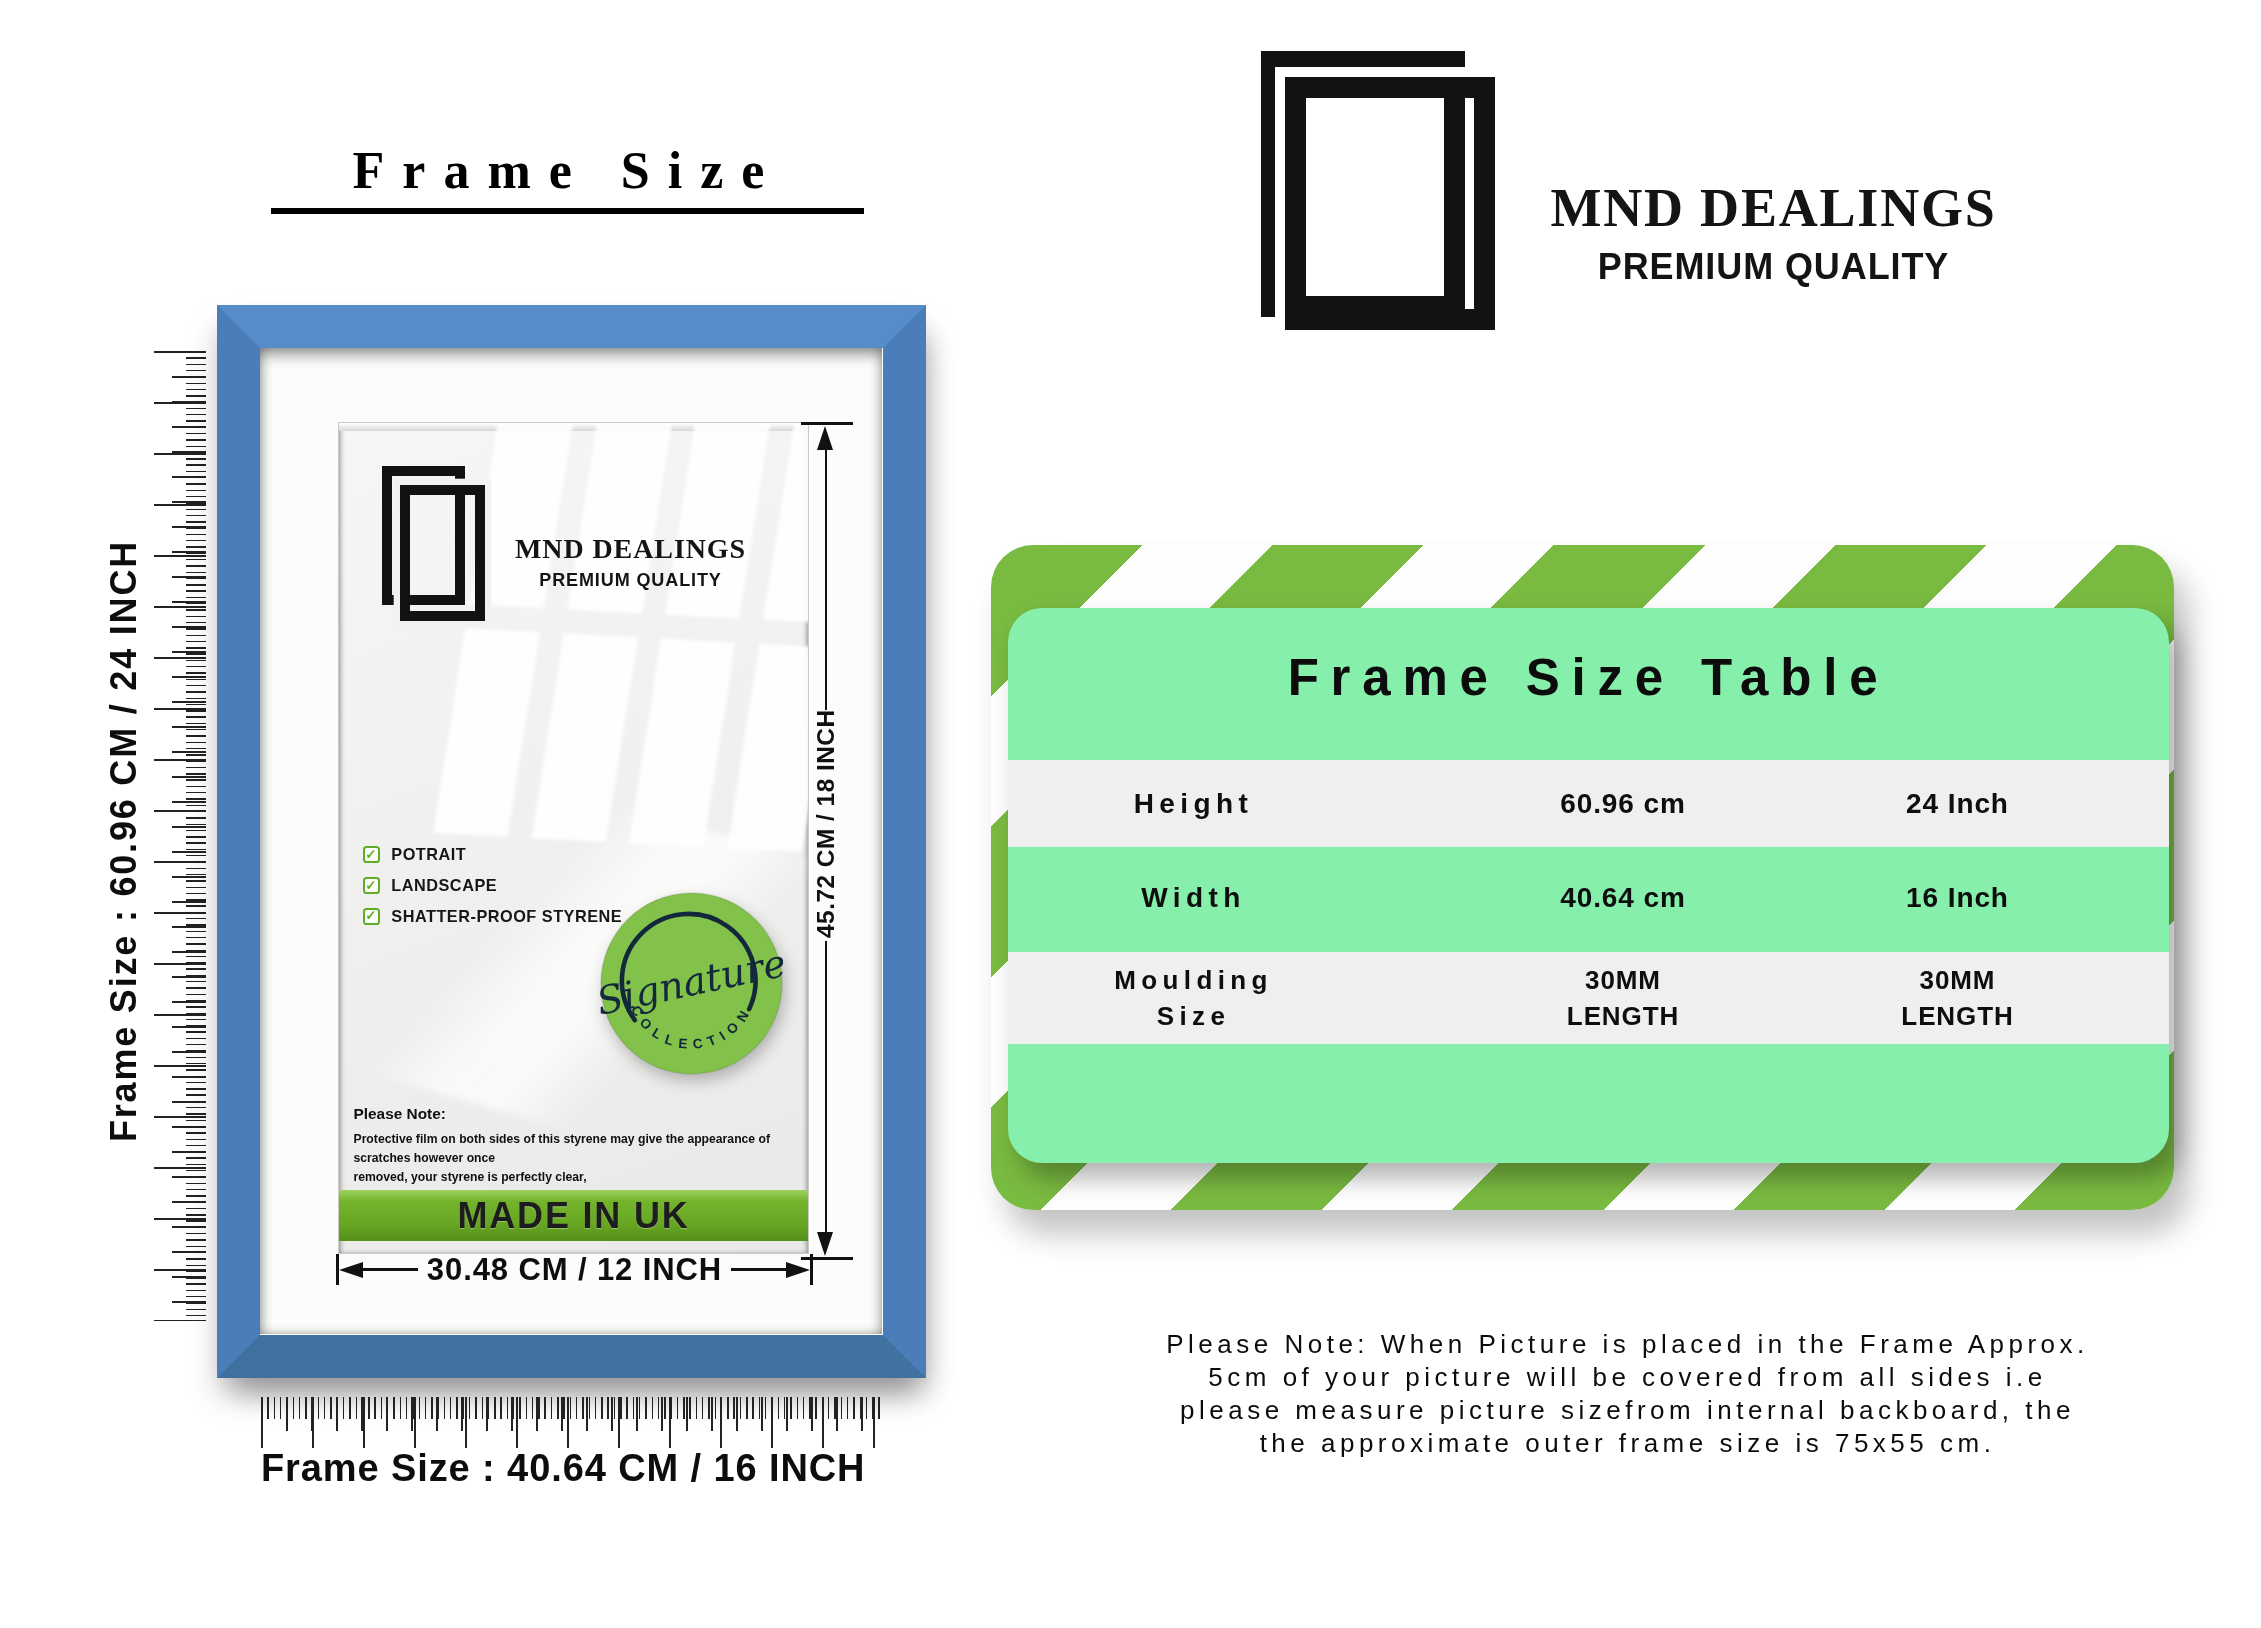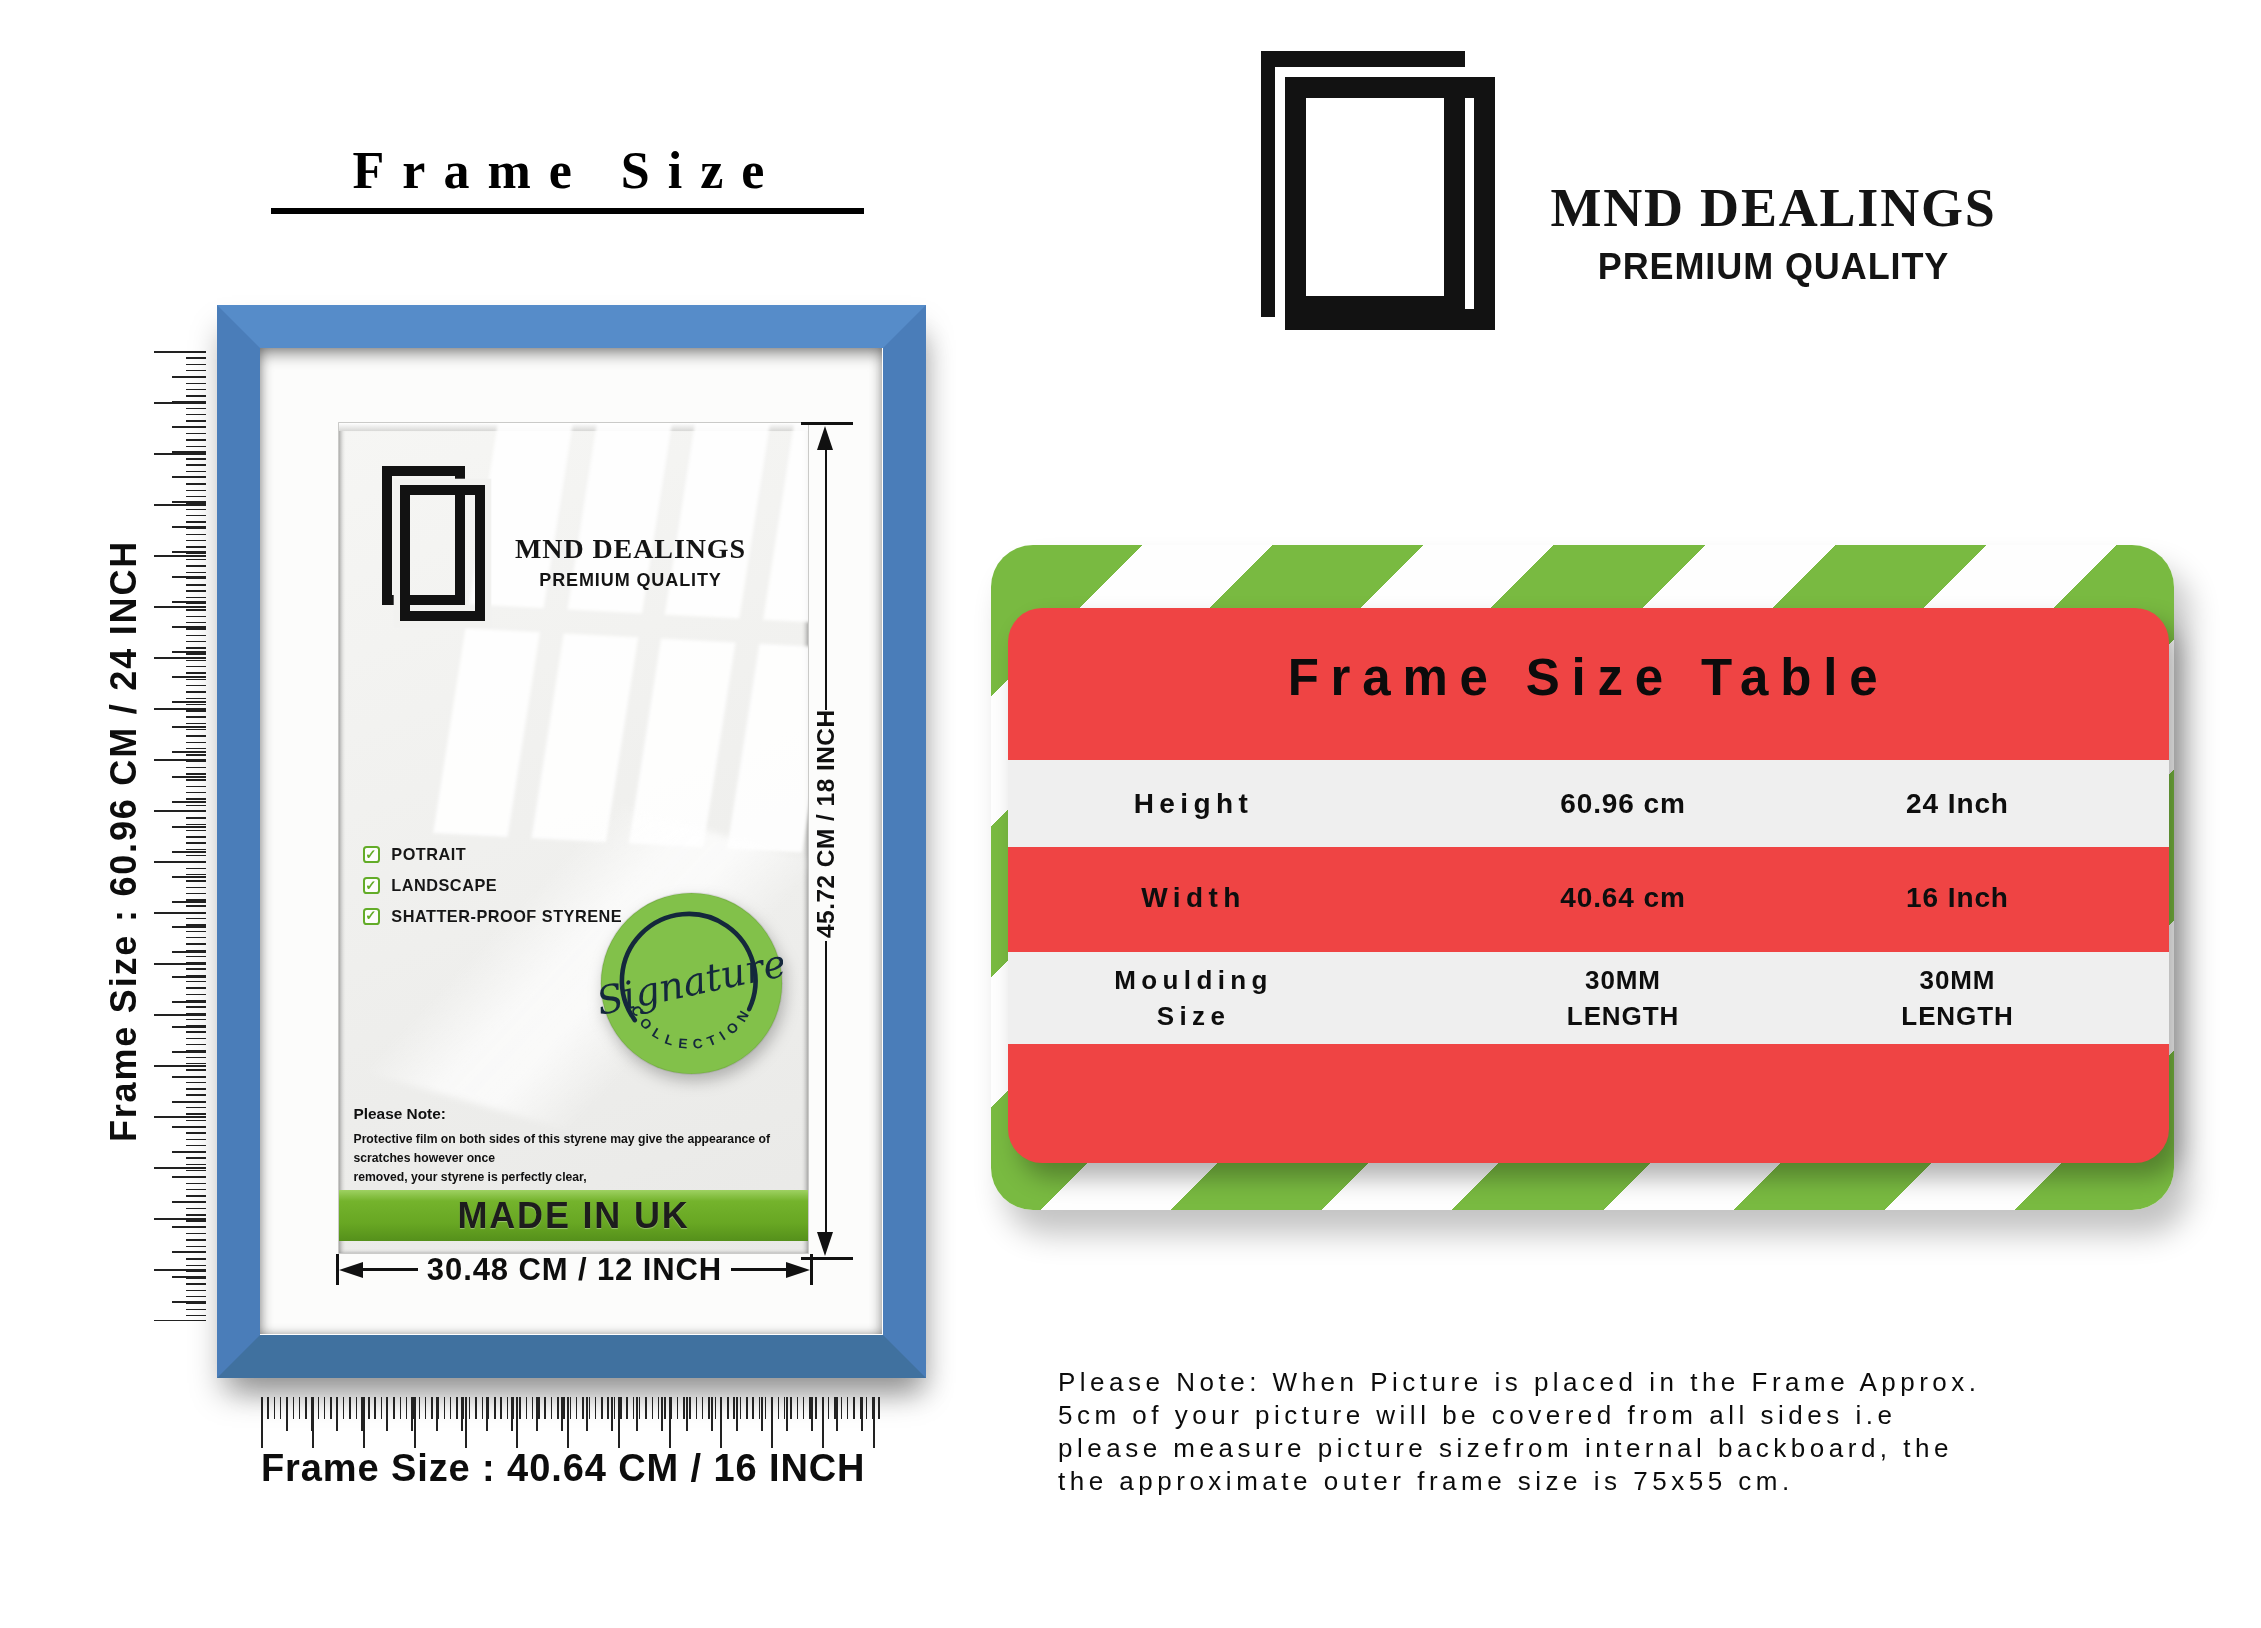--- a/index.html
+++ b/index.html
@@ -121,34 +121,34 @@
     background:repeating-linear-gradient(to right,#222 0 1.8px,transparent 1.8px 25px);}
   .hruler .long{position:absolute;left:0;right:0;top:0;height:51px;
     background:repeating-linear-gradient(to right,#222 0 2.2px,transparent 2.2px 51px);}
   .hlabel{position:absolute;left:261px;top:1447px;width:622px;text-align:left;
           font-size:38px;font-weight:bold;letter-spacing:0.9px;color:#0d0d0d;white-space:nowrap;}
 
   
   .card-bg{position:absolute;left:991px;top:545px;width:1183px;height:665px;border-radius:42px;
            background:repeating-linear-gradient(135deg,#79ba41 0 107px,#fefefe 107px 199px);
            box-shadow:14.5px 23.5px 31px rgba(0,0,0,.24);}
-  .card{position:absolute;left:1008px;top:608px;width:1161px;height:555px;background:#ef4444;
+  .card{position:absolute;left:1008px;top:608px;width:1161px;height:555px;background:#86efac;
         border-radius:34px;box-shadow:11px 14.5px 25px rgba(0,0,0,.30);overflow:hidden;}
   .card .title{position:absolute;left:0;top:40px;width:100%;text-align:center;
                font-size:51px;font-weight:bold;letter-spacing:11.8px;color:#0c0c0c;white-space:nowrap;}
   .trow{position:absolute;left:0;width:100%;}
   .trow.gray{background:#efefef;}
   .trow .cell{position:absolute;top:0;height:100%;display:flex;align-items:center;
               justify-content:center;text-align:center;color:#0e0e0e;}
   .cell.c1{left:36px;width:299px;font-size:28px;font-weight:bold;letter-spacing:5.4px;white-space:pre-line;line-height:1.4;}
   .cell.c2{left:434px;width:362px;font-size:28px;font-weight:bold;letter-spacing:0.9px;white-space:pre-line;line-height:1.4;}
   .cell.c3{left:805px;width:289px;font-size:28px;font-weight:bold;letter-spacing:0.9px;white-space:pre-line;line-height:1.4;}
 
   
-  .footnote{position:absolute;left:1058px;top:1328px;width:1067px;text-align:left;color:#0c0c0c;margin-top:38px;}
+  .footnote{position:absolute;left:1094px;top:1328px;width:1067px;text-align:center;color:#0c0c0c;}
   .footnote div{font-size:26px;letter-spacing:4.5px;line-height:33px;white-space:nowrap;}
 </style>
 </head>
 <body>
 
 <div class="canvas">
 
   <div class="heading">
     <div class="t">Frame Size</div>
     <div class="rule"></div>

